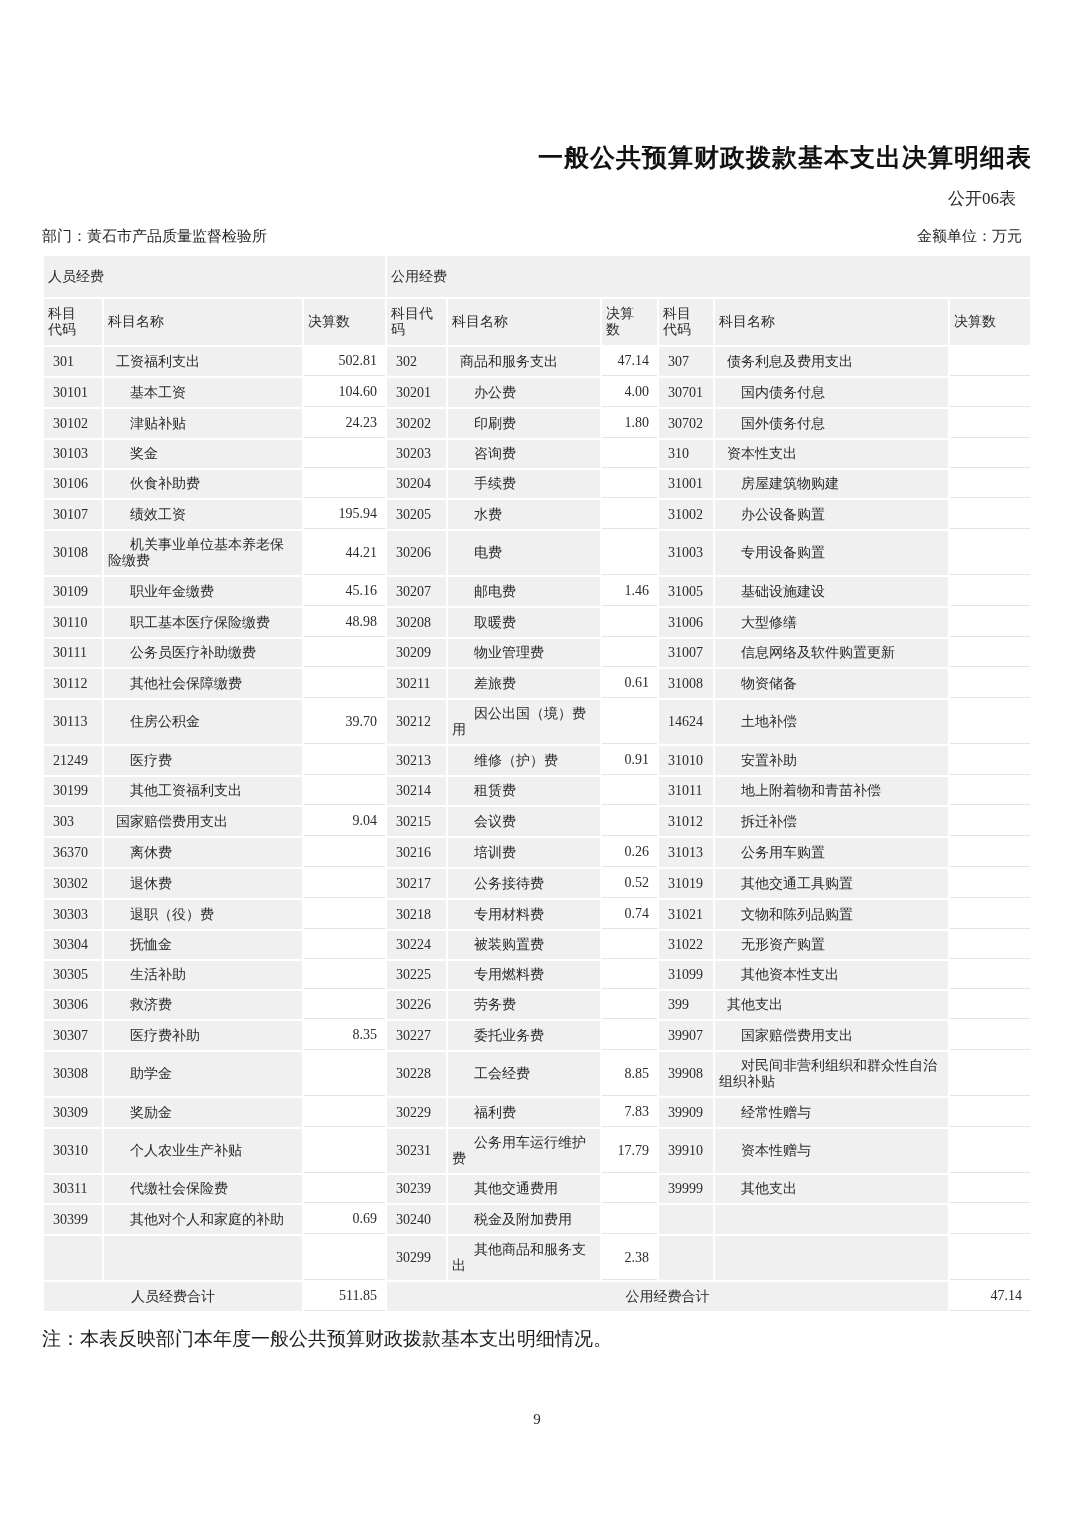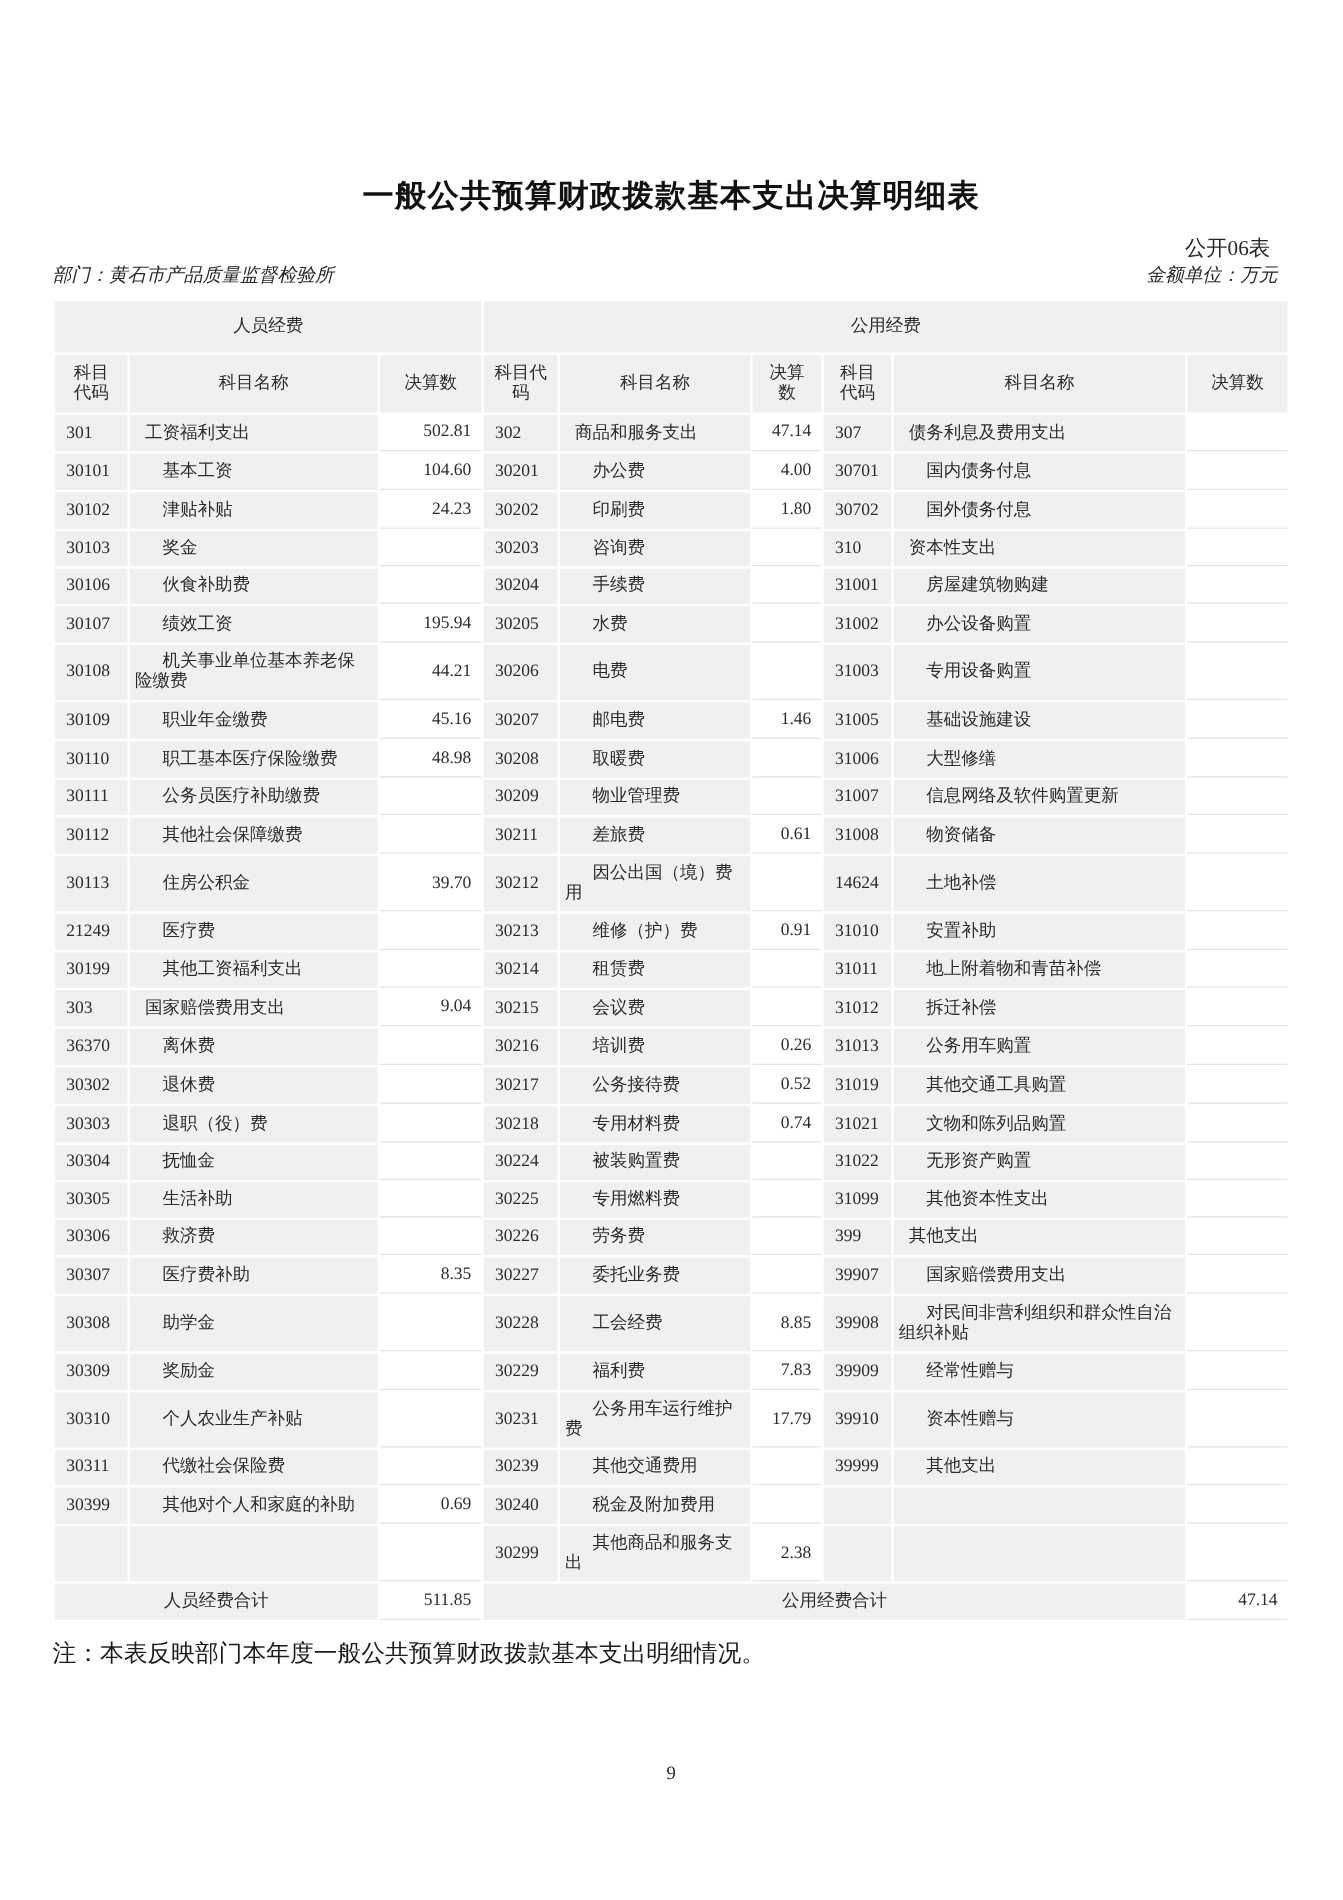--- a/index.html
+++ b/index.html
@@ -11,64 +11,63 @@
     position: relative;
     font-family: "Liberation Serif", "DejaVu Serif", serif;
     color: #262626;
     overflow: hidden;
   }
   .page { padding: 0 42px; }
 
   .doc-title {
     margin: 0;
     padding-top: 142px;
-    text-align: center;
+    text-align: right;
     font-size: 25px;
     line-height: 30px;
     font-weight: 700;
     color: #111;
     letter-spacing: 1px;
     font-family: "Liberation Sans", "DejaVu Sans", sans-serif;
   }
   .table-code {
     text-align: right;
     font-size: 17px;
     line-height: 20px;
     margin-top: 17px;
     padding-right: 16px;
   }
   .meta-row {
     display: flex;
     justify-content: space-between;
     font-size: 15px;
     line-height: 20px;
-    margin-top: 2px;
+    margin-top: 17px;
     margin-bottom: 8px;
     padding-right: 10px;
-    font-style: italic;
   }
 
   table.budget {
     width: 990px;
     table-layout: fixed;
     border-collapse: separate;
     border-spacing: 2px;
     font-size: 14px;
     color: #2b2b2b;
   }
   th, td {
     vertical-align: middle;
     padding: 6px 4px;
     line-height: 16px;
     font-weight: normal;
     overflow: hidden;
   }
   th {
     background: #f0f0f0;
-    text-align: center;
+    text-align: left;
     white-space: pre-line;
   }
   .group-header th { height: 41px; }
   .col-header th  { height: 46px; }
   td.shaded { background: #f0f0f0; }
   td.code { text-align: left; padding-left: 9px; }
   td.name { text-align: left; padding-left: 4px; padding-right: 6px; }
   td.name.lvl1 { text-indent: 8px; }
   td.name.lvl2 { text-indent: 22px; }
   td.value {

